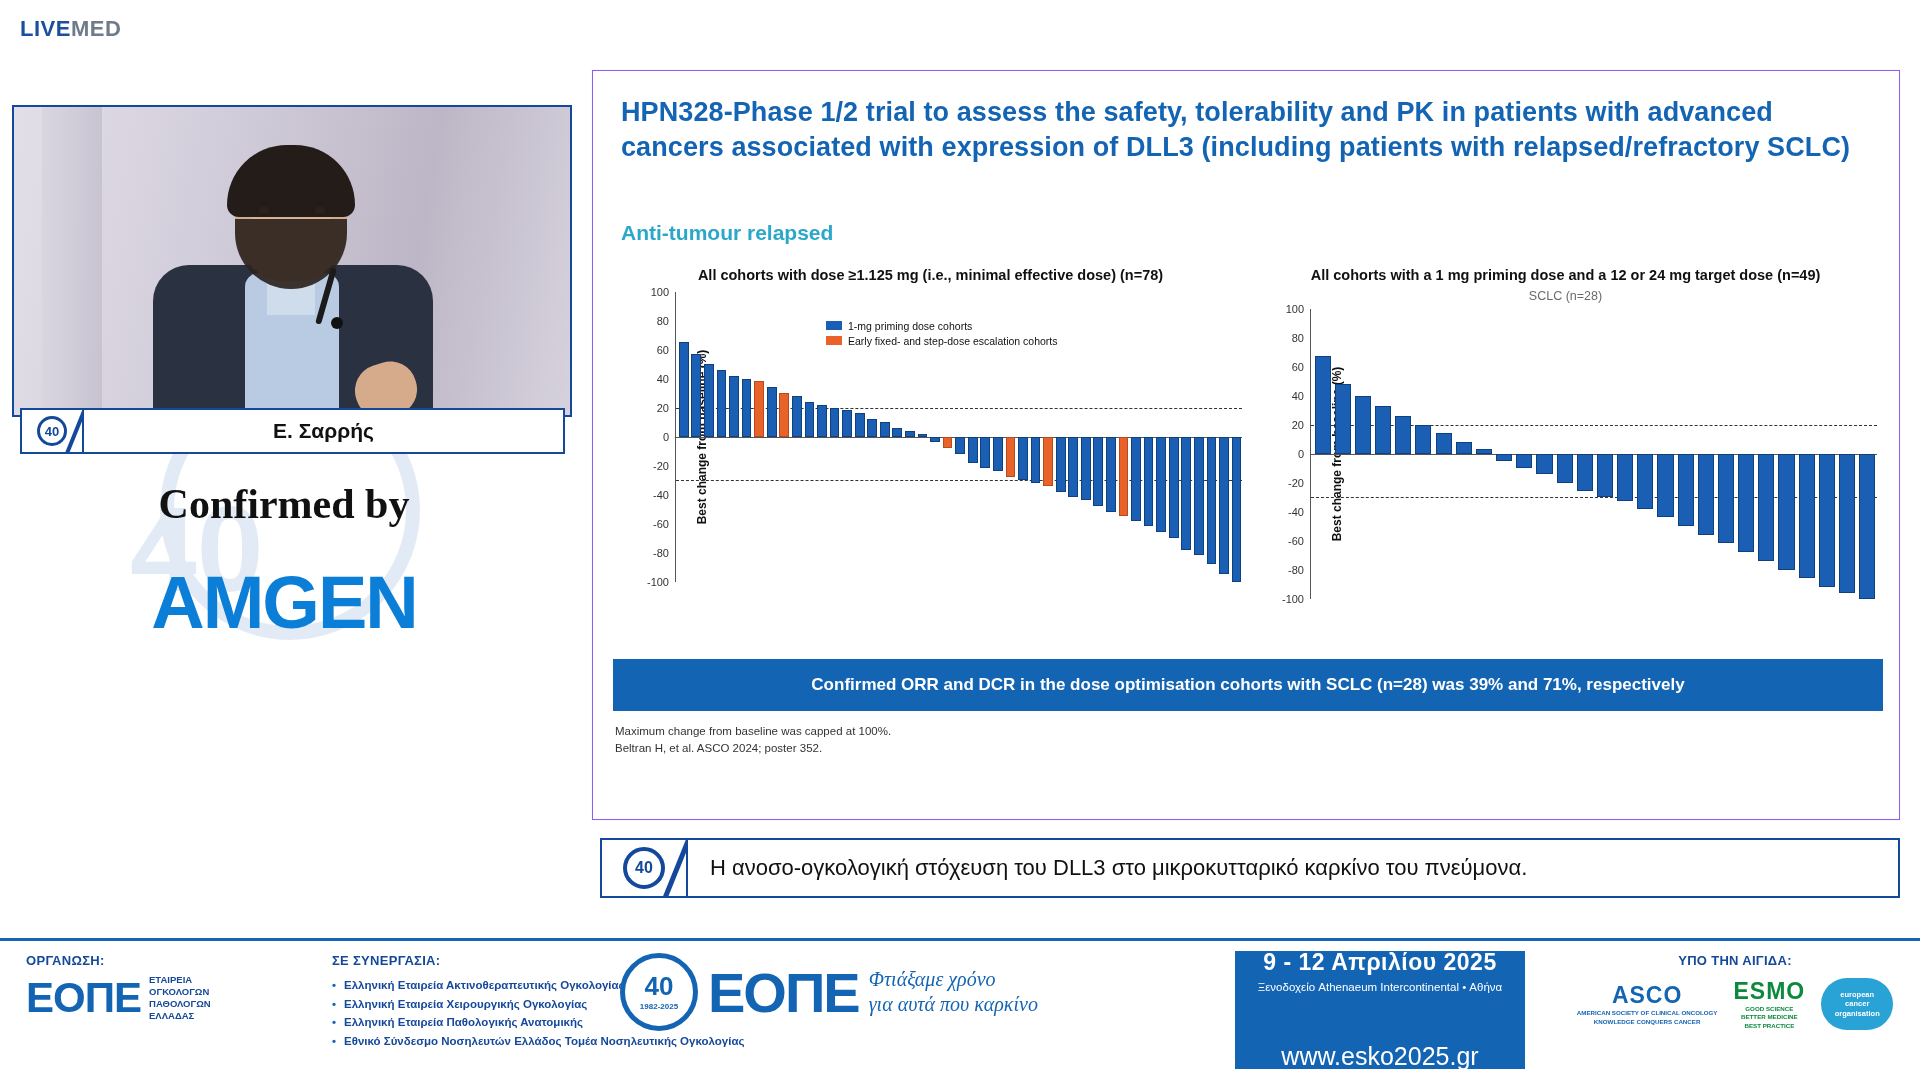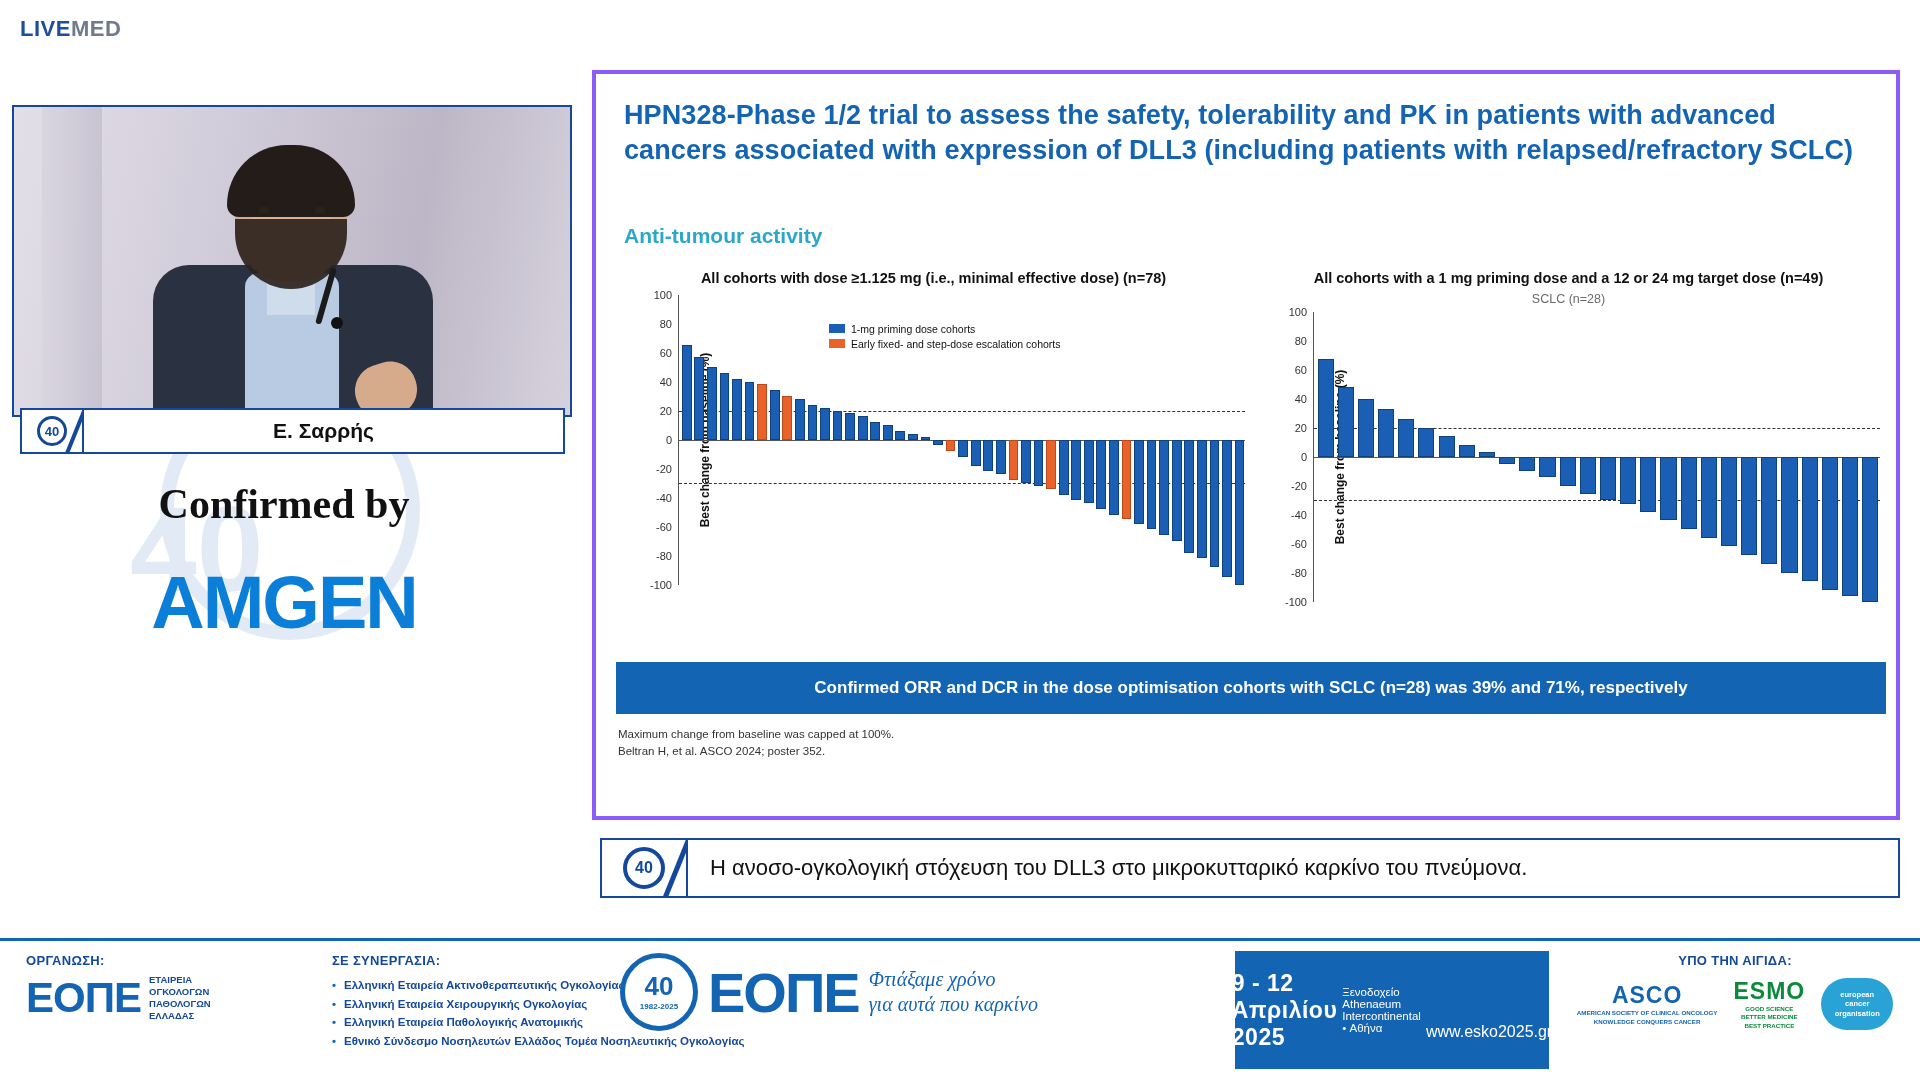--- a/index.html
+++ b/index.html
@@ -89,21 +89,21 @@
   .watermark {
     position:absolute; left:120px; top:360px; width:440px; height:420px;
     opacity:.12; pointer-events:none;
   }
   .wm-ring { position:absolute; left:40px; top:20px; width:260px; height:260px; border:14px solid #1d63b5; border-radius:50%; }
   .wm-txt { position:absolute; left:10px; top:120px; font-size:120px; font-weight:800; color:#1d63b5; }
 
   
   .slide {
     position:absolute; left:592px; top:70px; width:1308px; height:750px;
-    background:#fff; border:4px solid #8b5cf6; box-shadow:0 0 0 1px rgba(0,0,0,.02);
+    background:#fff; border:1px solid #8b5cf6; box-shadow:0 0 0 1px rgba(0,0,0,.02);
   }
   .slide-title {
     position:absolute; left:28px; top:24px; width:1260px;
     font-size: 27px; font-weight: 800; line-height: 1.28; color:#1464b4;
     letter-spacing:.1px;
   }
   .slide-sub {
     position:absolute; left:28px; top:150px; font-size: 21px; font-weight:700; color:#2aa7c9;
   }
 
@@ -184,26 +184,26 @@
   .bullets li:before { content:"•"; position:absolute; left:0; color:#1464b4; }
 
   .f-center { position:absolute; left:620px; top:12px; display:flex; align-items:center; gap:10px; }
   .c40 { width:78px; height:78px; border:5px solid #1464b4; border-radius:50%; display:flex; flex-direction:column; align-items:center; justify-content:center; }
   .c40 .n { font-size:26px; font-weight:800; color:#1464b4; line-height:1; }
   .c40 .y { font-size:8px; font-weight:700; color:#1464b4; margin-top:3px; }
   .c-eope { font-size:56px; font-weight:800; color:#1464b4; letter-spacing:-2px; }
   .c-tag { font-family:"Liberation Serif", serif; font-style:italic; font-size:20px; color:#1464b4; line-height:1.25; }
 
   .f-dates {
-    position:absolute; left:1235px; top:10px; width:314px; height:118px; background:#1464b4; color:#fff;
-    display:flex; align-items:center; justify-content:center; gap:5px;
+    position:absolute; left:1235px; top:10px; width:290px; height:118px; background:#1464b4; color:#fff;
+    display:flex; flex-direction:column; align-items:center; justify-content:center; gap:5px;
   }
   .f-dates .d1 { font-size:23px; font-weight:700; letter-spacing:.5px; }
   .f-dates .d2 { font-size:11.5px; }
-  .f-dates .d3 { font-size:16px;margin-top:44px; }
+  .f-dates .d3 { font-size:25px;margin-top:44px; }
 
   .f-aegis { position:absolute; left:1560px; top:12px; width:350px; text-align:center; }
   .aegis-row { display:flex; align-items:center; justify-content:center; gap:16px; margin-top:10px; }
   .asco { text-align:center; }
   .asco .b { font-size:23px; font-weight:800; color:#1464b4; letter-spacing:1px; }
   .asco .s { font-size:6.2px; color:#1464b4; font-weight:700; line-height:1.3; }
   .esmo .b { font-size:23px; font-weight:800; color:#0b8a3c; letter-spacing:1px; }
   .esmo .s { font-size:6.2px; color:#0b8a3c; font-weight:700; line-height:1.3; }
   .eca { width:72px; height:52px; border-radius:26px; background:#29a3d6; color:#fff; display:flex; flex-direction:column; align-items:center; justify-content:center; font-size:7.5px; font-weight:700; line-height:1.25; }
 </style>
@@ -248,21 +248,21 @@
     <div class="np-name">Ε. Σαρρής</div>
   </div>
 
   <div class="sponsored">Confirmed by</div>
   <div class="amgen">
     <span>AMGEN</span>
   </div>
 
   <div class="slide">
     <div class="slide-title">HPN328-Phase 1/2 trial to assess the safety, tolerability and PK in patients with advanced cancers associated with expression of DLL3 (including patients with relapsed/refractory SCLC)</div>
-    <div class="slide-sub">Anti-tumour activity</div>
+    <div class="slide-sub">Anti-tumour relapsed</div>
 
     <div class="panels">
 
       <div class="panel">
         <div class="panel-title">All cohorts with dose ≥1.125 mg (i.e., minimal effective dose) (n=78)</div>
         <div class="plot-wrap">
           <div class="ylabel">Best change from baseline (%)</div>
           <div class="yaxis" id="y0">
               <div class="ytick" style="top: 0%;">100</div>
               <div class="ytick" style="top: 10%;">80</div>

